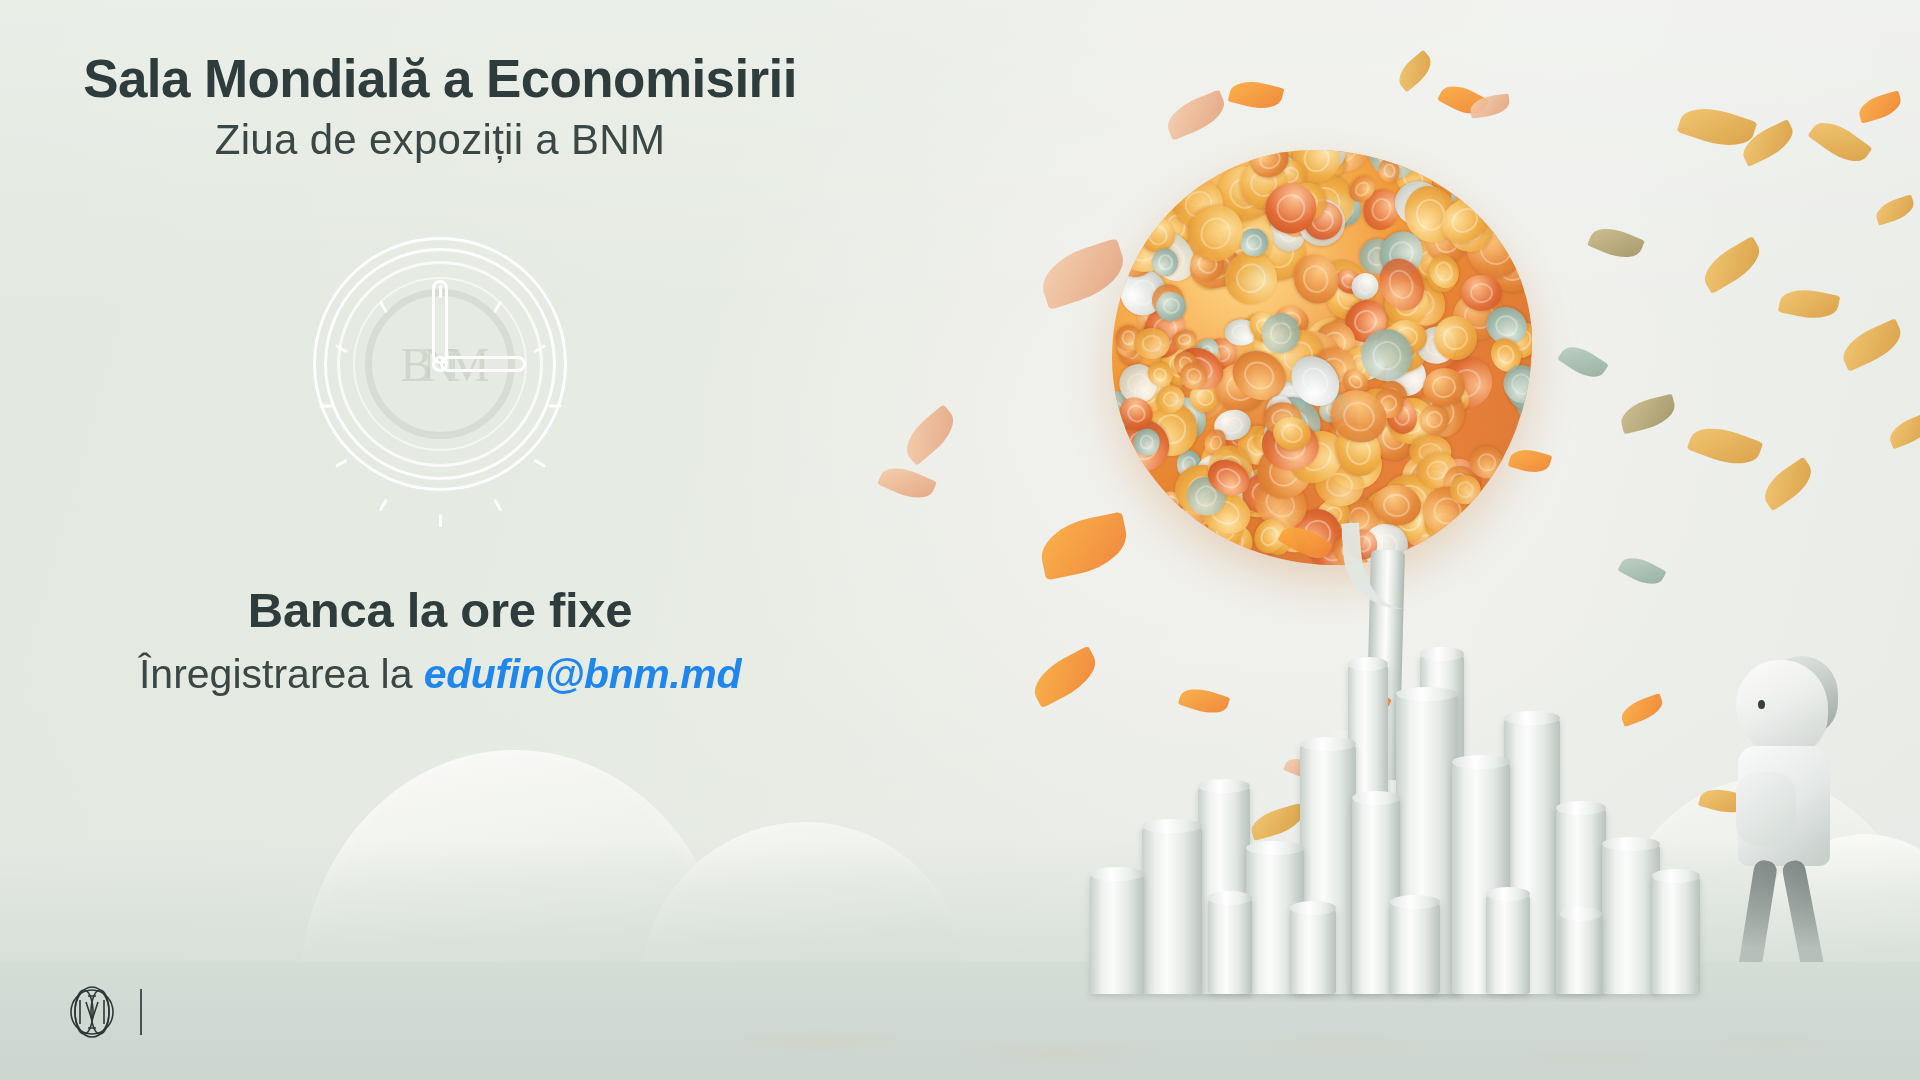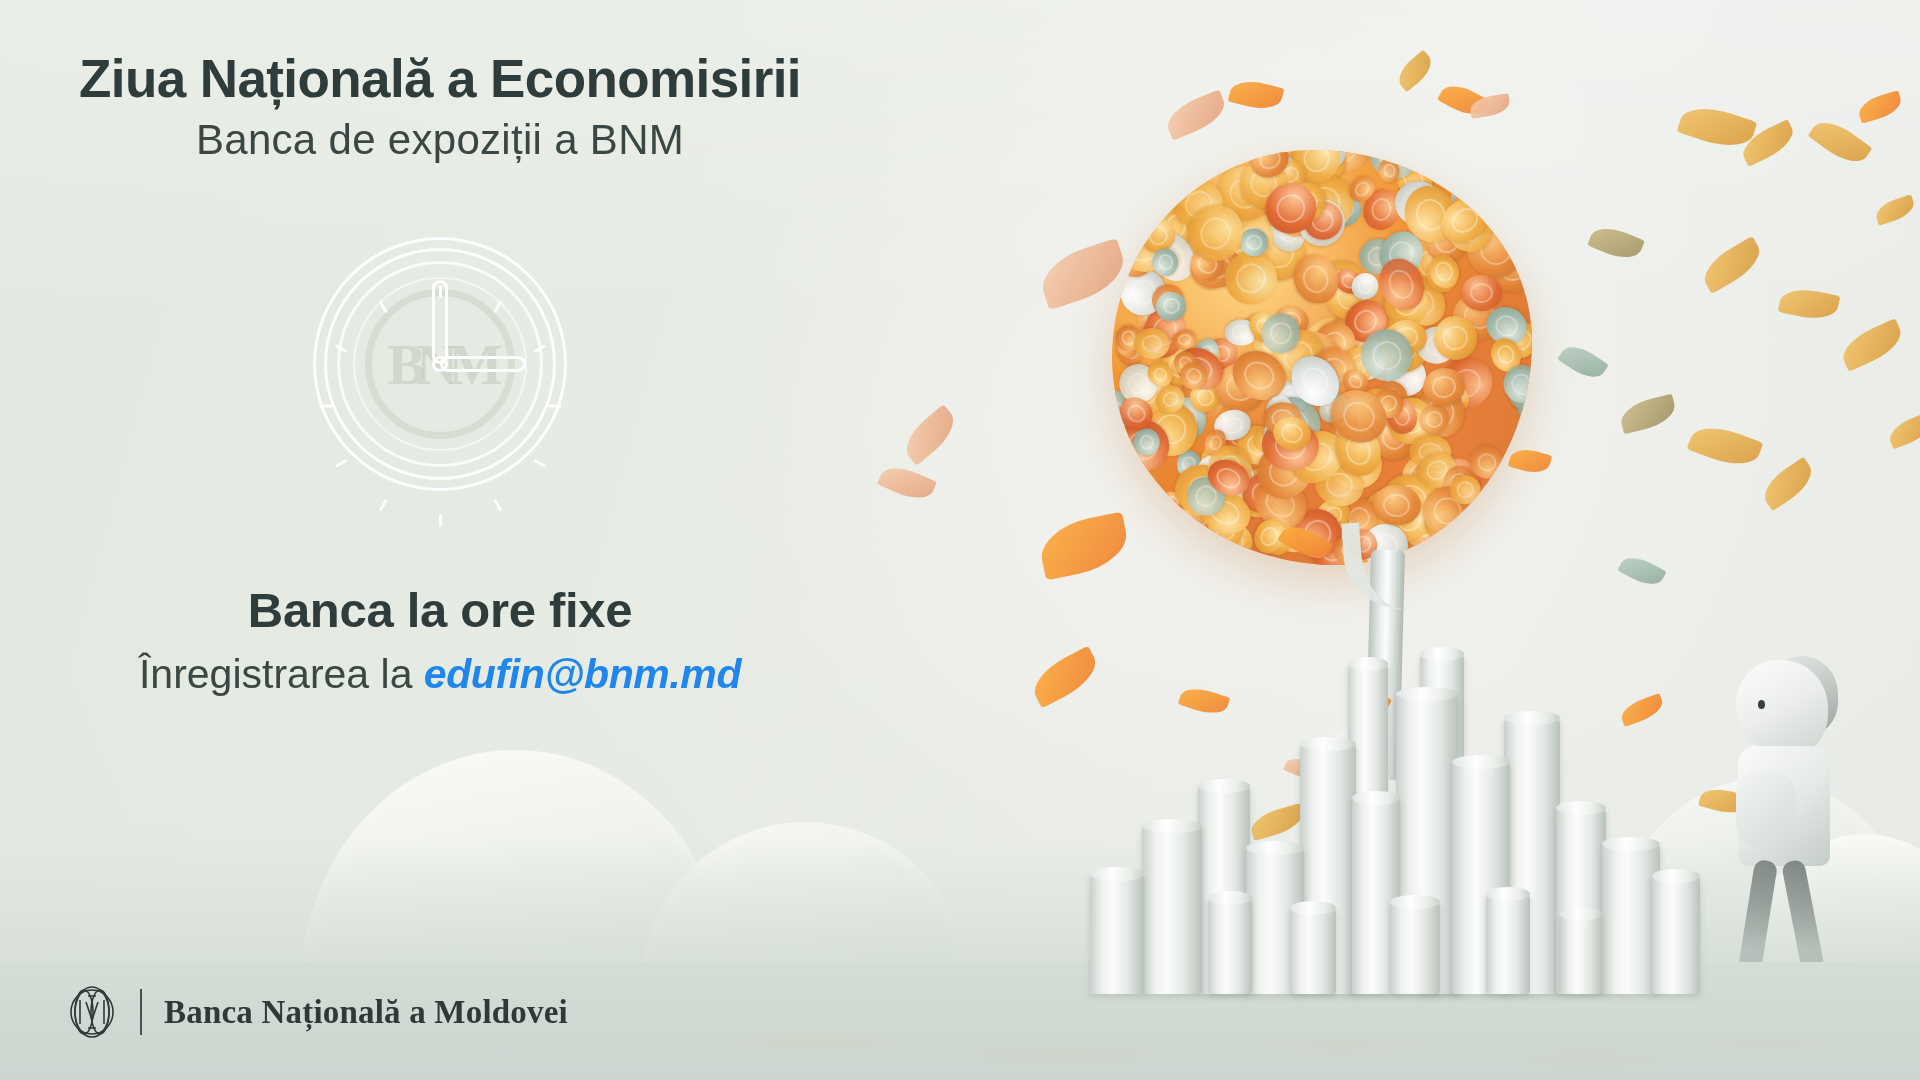--- a/index.html
+++ b/index.html
@@ -62,21 +62,21 @@
     position:absolute; left:50%; top:50%;
     width:16px; height:16px; margin:-8px 0 0 -8px;
     border:3px solid #fff; border-radius:50%;
   }
   .mono-ghost {
     position:absolute; inset:52px;
     border-radius:50%;
     border:7px solid rgba(196,206,192,.45);
     display:flex; align-items:center; justify-content:center;
     font-family:"Liberation Serif", serif;
-    font-size:58px; font-weight:700; letter-spacing:-10px;
+    font-size:48px; font-weight:400; letter-spacing:-10px;
     color:rgba(193,204,190,.6);
   }
 
   
   .copy-top {
     position:absolute; left:0; top:42px; width:880px;
     text-align:center;
   }
   .eyebrow {
     font-size:44px; font-weight:300; letter-spacing:.5px;
@@ -619,22 +619,22 @@
       </div>
     <div class="ring r3"></div>
     <div class="ring r2"></div>
     <div class="ring r1"></div>
     <div class="hand-h"></div>
     <div class="hand-m"></div>
     <div class="hand-cap"></div>
   </div>
 
   <div class="copy-top">
-    <div class="headline">Ziua Națională a Economisirii</div>
-    <div class="subhead">Banca de expoziții a BNM</div>
+    <div class="headline">Sala Mondială a Economisirii</div>
+    <div class="subhead">Ziua de expoziții a BNM</div>
   </div>
 
   <div class="copy-mid">
     <div class="cta-title">Banca la ore fixe</div>
     <div class="cta-line">
       <span>Înregistrarea la </span><span class="mail">edufin@bnm.md</span>
     </div>
   </div>
 
   <div class="footer">
@@ -642,16 +642,15 @@
       <svg width="52" height="60" viewBox="0 0 52 60" fill="none" stroke="#2e3a39" stroke-width="1.6">
         <ellipse cx="26" cy="30" rx="17" ry="25"></ellipse>
         <ellipse cx="26" cy="30" rx="22" ry="21" transform="rotate(90 26 30)"></ellipse>
         <ellipse cx="18" cy="30" rx="9" ry="22"></ellipse>
         <ellipse cx="34" cy="30" rx="9" ry="22"></ellipse>
         <path d="M14 18 L14 42 M38 18 L38 42 M20 20 L26 38 L32 20"></path>
         <path d="M22 14 h8 M22 46 h8"></path>
       </svg>
     </div>
     <div class="footer-div"></div>
-    <div class="footer-name">Banca Națională a Moldovei</div>
   </div>
 
 </div>
 
 </body></html>

